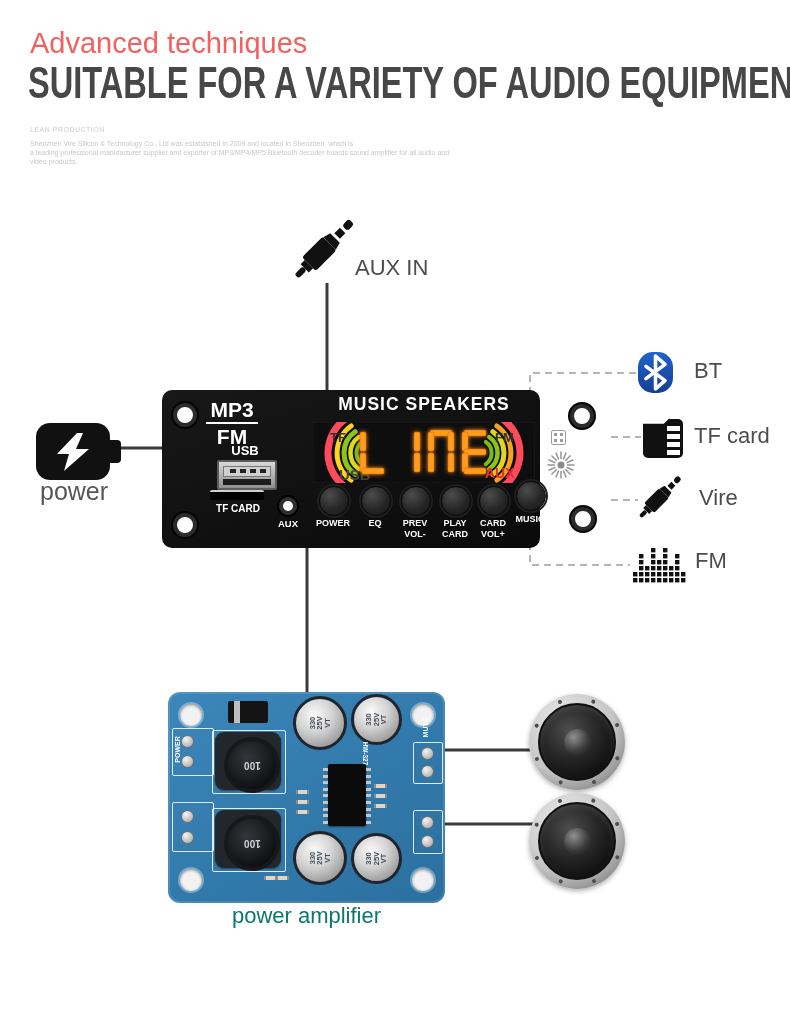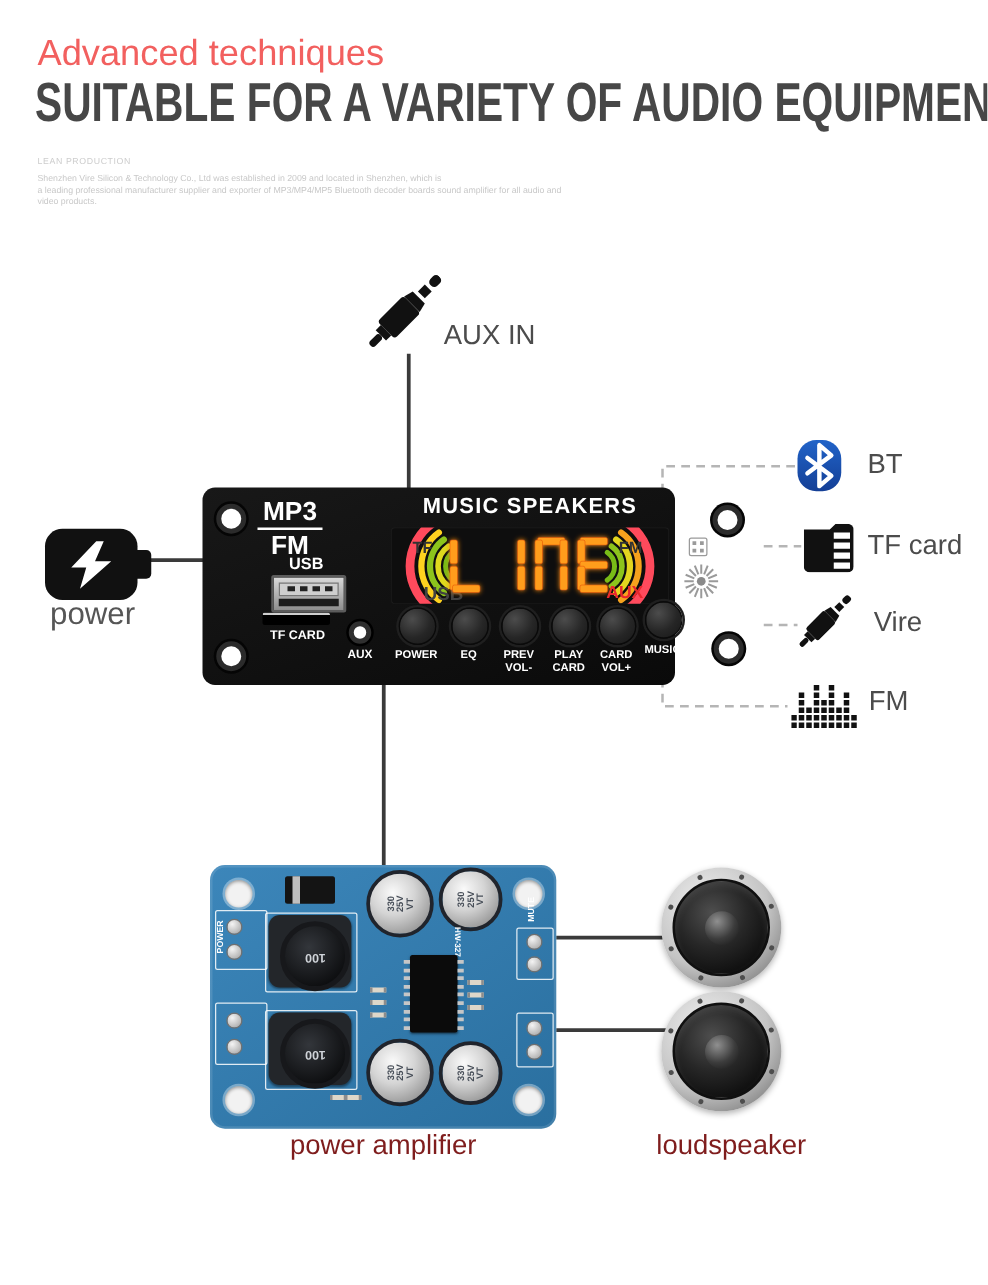--- a/index.html
+++ b/index.html
@@ -79,21 +79,21 @@
   
   .speaker{position:absolute;width:96px;height:96px;border-radius:50%;z-index:2;
            background:radial-gradient(circle at 38% 32%,#f1f1f1,#c4c4c4 55%,#8d8d8d 80%,#787878);
            box-shadow:0 2px 5px rgba(0,0,0,.3);}
   .speaker .cone{position:absolute;inset:9px;border-radius:50%;border:2px solid #101010;
            background:radial-gradient(circle at 40% 34%,#4e4e4e 0%,#272727 42%,#0e0e0e 78%,#000);
            box-shadow:inset 0 3px 6px rgba(255,255,255,.12);}
   .speaker .dome{position:absolute;left:50%;top:50%;width:27px;height:27px;margin:-13.5px;border-radius:50%;
            background:radial-gradient(circle at 36% 30%,#909090,#3c3c3c 55%,#141414);}
   .screw{position:absolute;left:50%;top:50%;width:4px;height:4px;margin:-2px;border-radius:50%;background:#4e4e4e;}
-  .bottom-label{position:absolute;top:903px;font-size:22px;color:#7f1d1d;text-align:center;z-index:3;}
+  .bottom-label{position:absolute;top:903px;font-size:22px;color:#0f766e;text-align:center;z-index:3;}
 </style>
 </head>
 <body>
 
 <div class="canvas">
 
   <svg class="wires" width="790" height="1028">
     <g stroke="#3a3a3a" stroke-width="3" fill="none">
       <path d="M327 283 L327 392"></path>
       <path d="M116 448 L166 448"></path>
@@ -458,15 +458,14 @@
     <div class="dome"></div>
   <div class="screw" style="transform: rotate(22deg) translate(43.5px);"></div>
       <div class="screw" style="transform: rotate(67deg) translate(43.5px);"></div>
       <div class="screw" style="transform: rotate(112deg) translate(43.5px);"></div>
       <div class="screw" style="transform: rotate(157deg) translate(43.5px);"></div>
       <div class="screw" style="transform: rotate(202deg) translate(43.5px);"></div>
       <div class="screw" style="transform: rotate(247deg) translate(43.5px);"></div>
       <div class="screw" style="transform: rotate(292deg) translate(43.5px);"></div>
       <div class="screw" style="transform: rotate(337deg) translate(43.5px);"></div>
     </div>
-  <div class="bottom-label" style="left:493px;width:184px;">loudspeaker</div>
 
 </div>
 
 </body></html>

